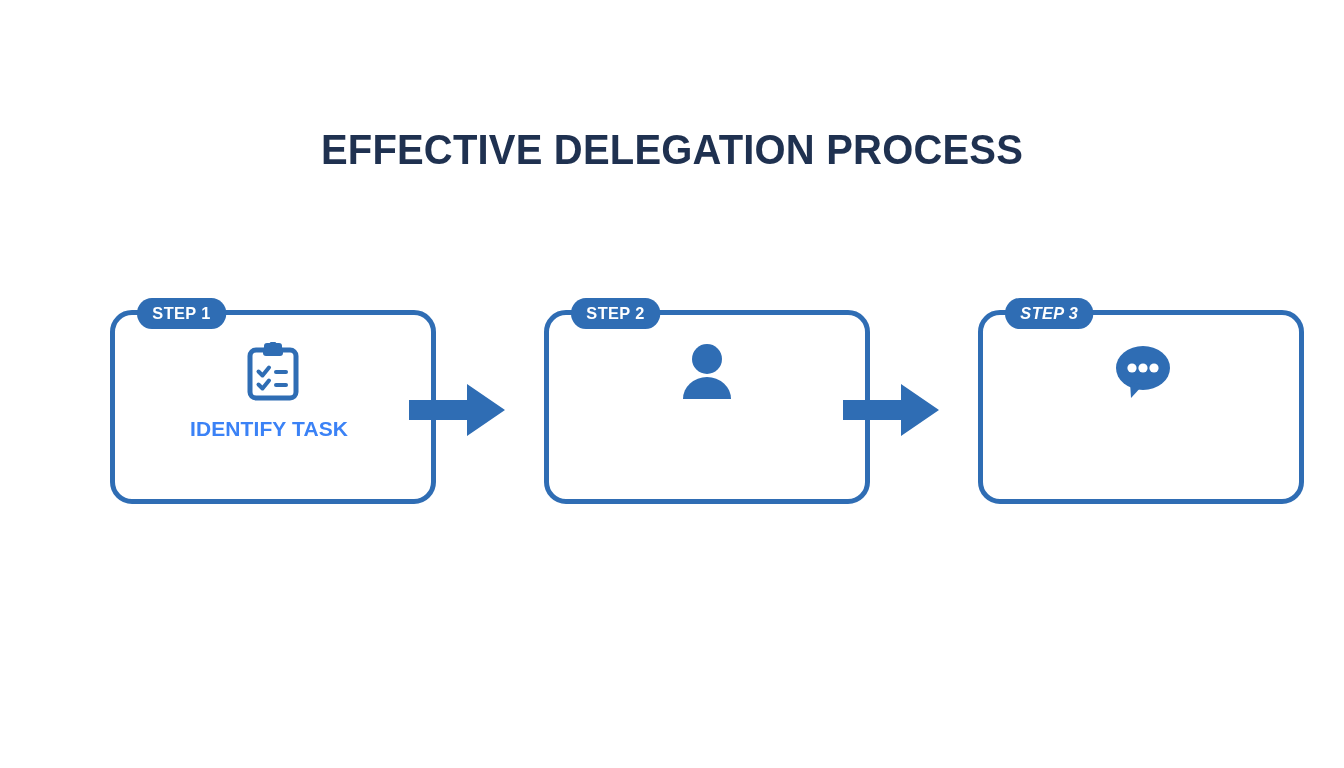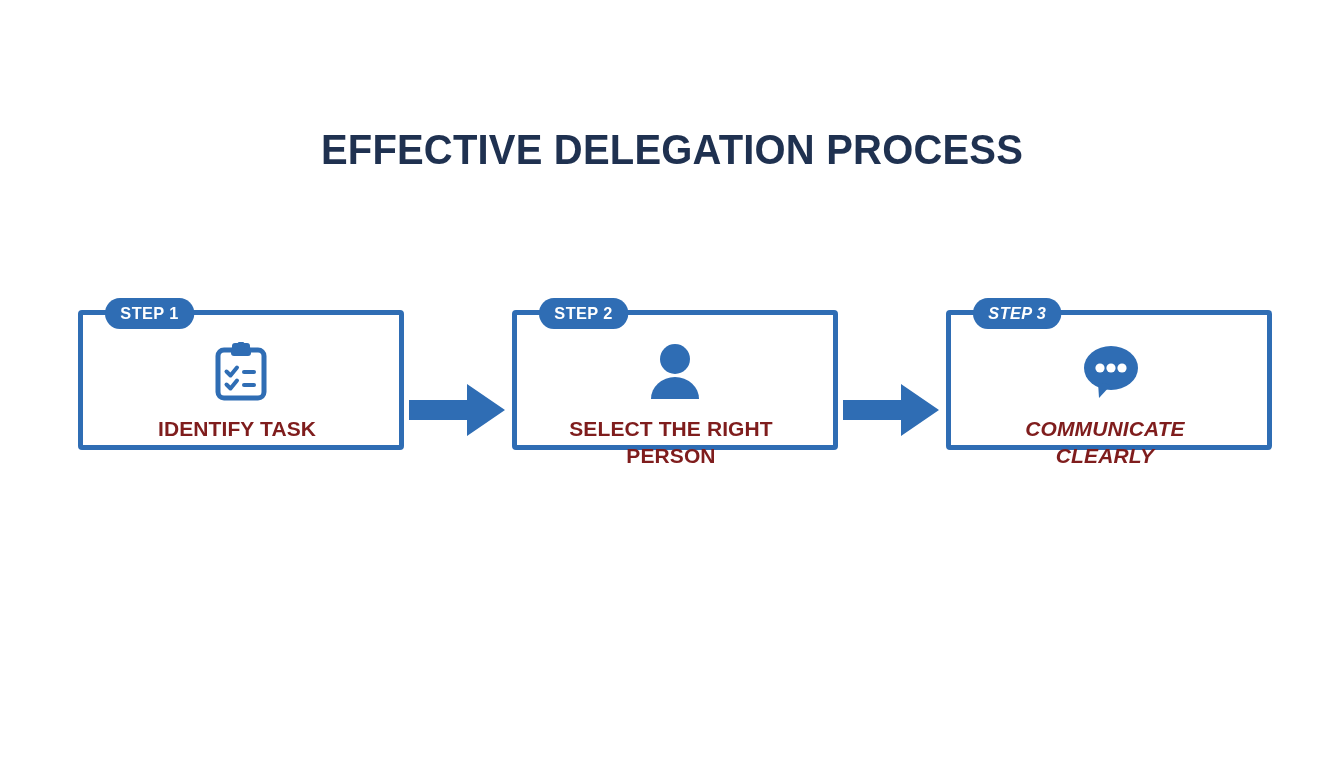--- a/index.html
+++ b/index.html
@@ -46,25 +46,26 @@
     top: 310px;
     left: 0;
     width: 1344px;
     height: 200px;
   }
 
   .card {
     position: absolute;
     top: 0;
     width: 326px;
-    height: 140px;
+    height: 194px;
     box-sizing: border-box;
     border: 5px solid #2f6db4;
-    border-radius: 4px;
+    border-radius: 22px;
     background: #ffffff;
+    margin-left: 32px;
   }
   .card.c1 { left: 78px; }
   .card.c2 { left: 512px; }
   .card.c3 { left: 946px; font-style: italic; }
 
   
   .badge {
     position: absolute;
     top: -17px;
     left: 22px;
@@ -99,21 +100,21 @@
   
   .card-label {
     position: absolute;
     top: 100px;
     left: 4px;
     right: 12px;
     text-align: center;
     font-size: 21px;
     font-weight: 700;
     line-height: 27px;
-    color: #7f1d1d;
+    color: #3b82f6;
     letter-spacing: 0.1px;
     font-family: "Liberation Sans", sans-serif;
   }
   .card-label .l2 { display: block; }
 
   
   .arrow {
     position: absolute;
     top: 74px;
     width: 96px;
@@ -166,24 +167,20 @@
     <div class="card c2">
       <div class="badge">STEP 2</div>
 
       <div class="icon-wrap">
         <svg width="56" height="58" viewBox="0 0 56 58" aria-hidden="true">
           <circle cx="28" cy="16" r="15" fill="#2f6db4"></circle>
           <path d="M4 56 a24 22 0 0 1 48 0 Z" fill="#2f6db4"></path>
         </svg>
       </div>
 
-      <div class="card-label">
-        <span class="l1">SELECT THE RIGHT</span>
-        <span class="l2">PERSON</span>
-      </div>
     </div>
 
     <div class="arrow a2">
       <svg width="96" height="52" viewBox="0 0 96 52" aria-hidden="true">
         <path d="M0 16 L58 16 L58 0 L96 26 L58 52 L58 36 L0 36 Z" fill="#2f6db4"></path>
       </svg>
     </div>
 
     <div class="card c3">
       <div class="badge">STEP 3</div>
@@ -191,20 +188,16 @@
       <div class="icon-wrap">
         <svg width="62" height="56" viewBox="0 0 62 56" aria-hidden="true">
           <ellipse cx="33" cy="24" rx="27" ry="22" fill="#2f6db4"></ellipse>
           <path d="M20 38 L21 54 L33 41 Z" fill="#2f6db4"></path>
           <circle cx="22" cy="24" r="4.6" fill="#ffffff"></circle>
           <circle cx="33" cy="24" r="4.6" fill="#ffffff"></circle>
           <circle cx="44" cy="24" r="4.6" fill="#ffffff"></circle>
         </svg>
       </div>
 
-      <div class="card-label">
-        <span class="l1">COMMUNICATE</span>
-        <span class="l2">CLEARLY</span>
-      </div>
     </div>
 
   </div>
 </div>
 
 </body></html>

